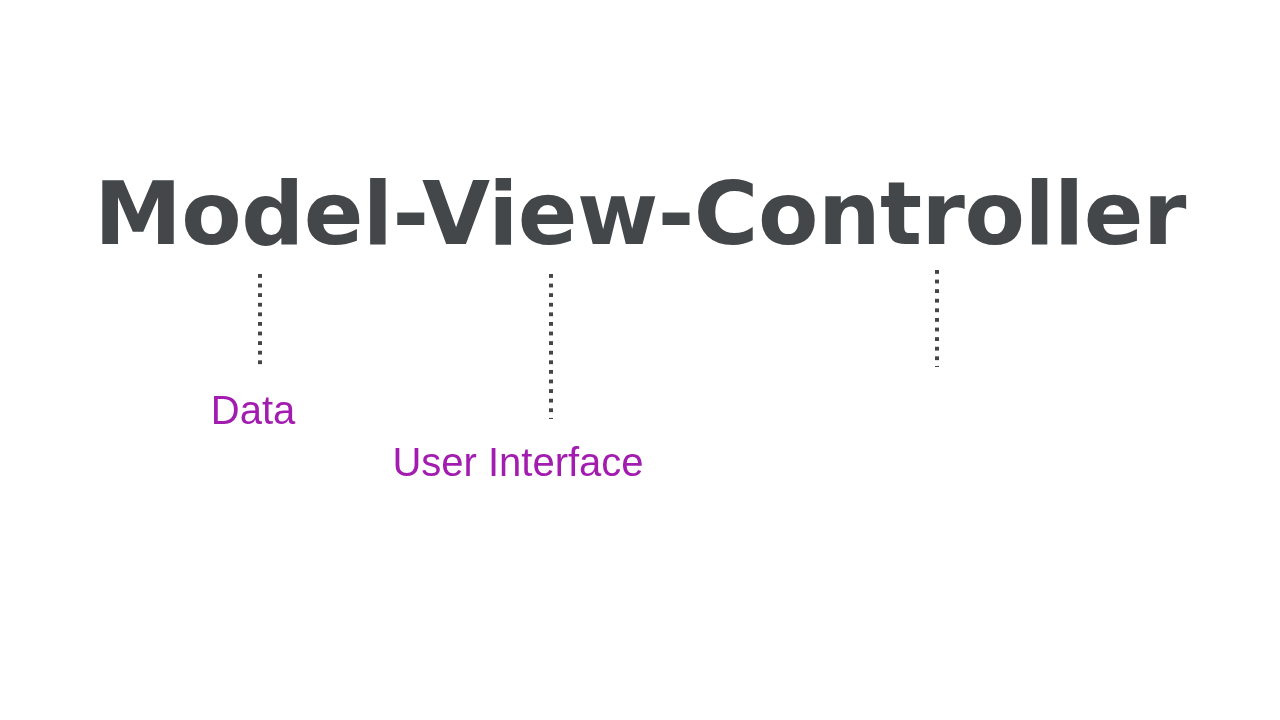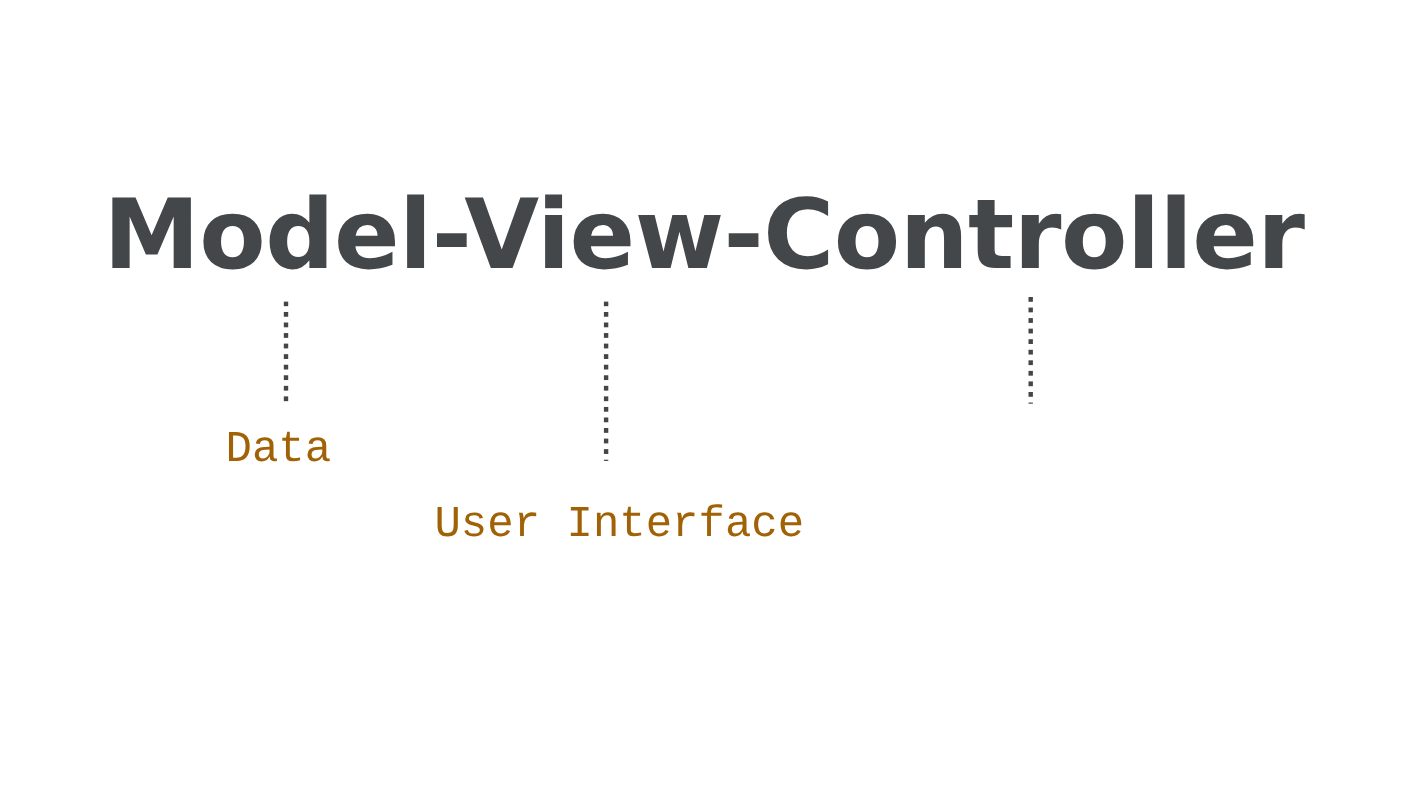--- a/index.html
+++ b/index.html
@@ -49,31 +49,31 @@
     background-size: 4px 9.6px;
     background-repeat: repeat-y;
   }
   .dotline.l1 { left: 258px; top: 274px; height: 95px; }
   .dotline.l2 { left: 549px; top: 274px; height: 145px; }
   .dotline.l3 { left: 935px; top: 270px; height: 97px; }
 
   
   .caption {
     position: absolute;
-    font-family: Liberation Mono, monospace;
+    font-family: Liberation Sans, sans-serif;
     font-weight: 300;
     font-size: 40px;
     line-height: 48px;
-    color: #a16207;
+    color: #a21caf;
     white-space: nowrap;
     text-align: center;
     transform: translateX(-50%);
   }
   .caption.c-data  { left: 253px; top: 386px; }
-  .caption.c-ui    { left: 563px; top: 438px; margin-top: 16px; }
+  .caption.c-ui    { left: 518px; top: 438px; }
   .caption.c-coord { left: 927px; top: 386px; }
 </style>
 </head>
 <body>
 
 <div id="slide">
 
   <div class="title">Model-View-Controller</div>
 
   <div class="dotline l1"></div>

